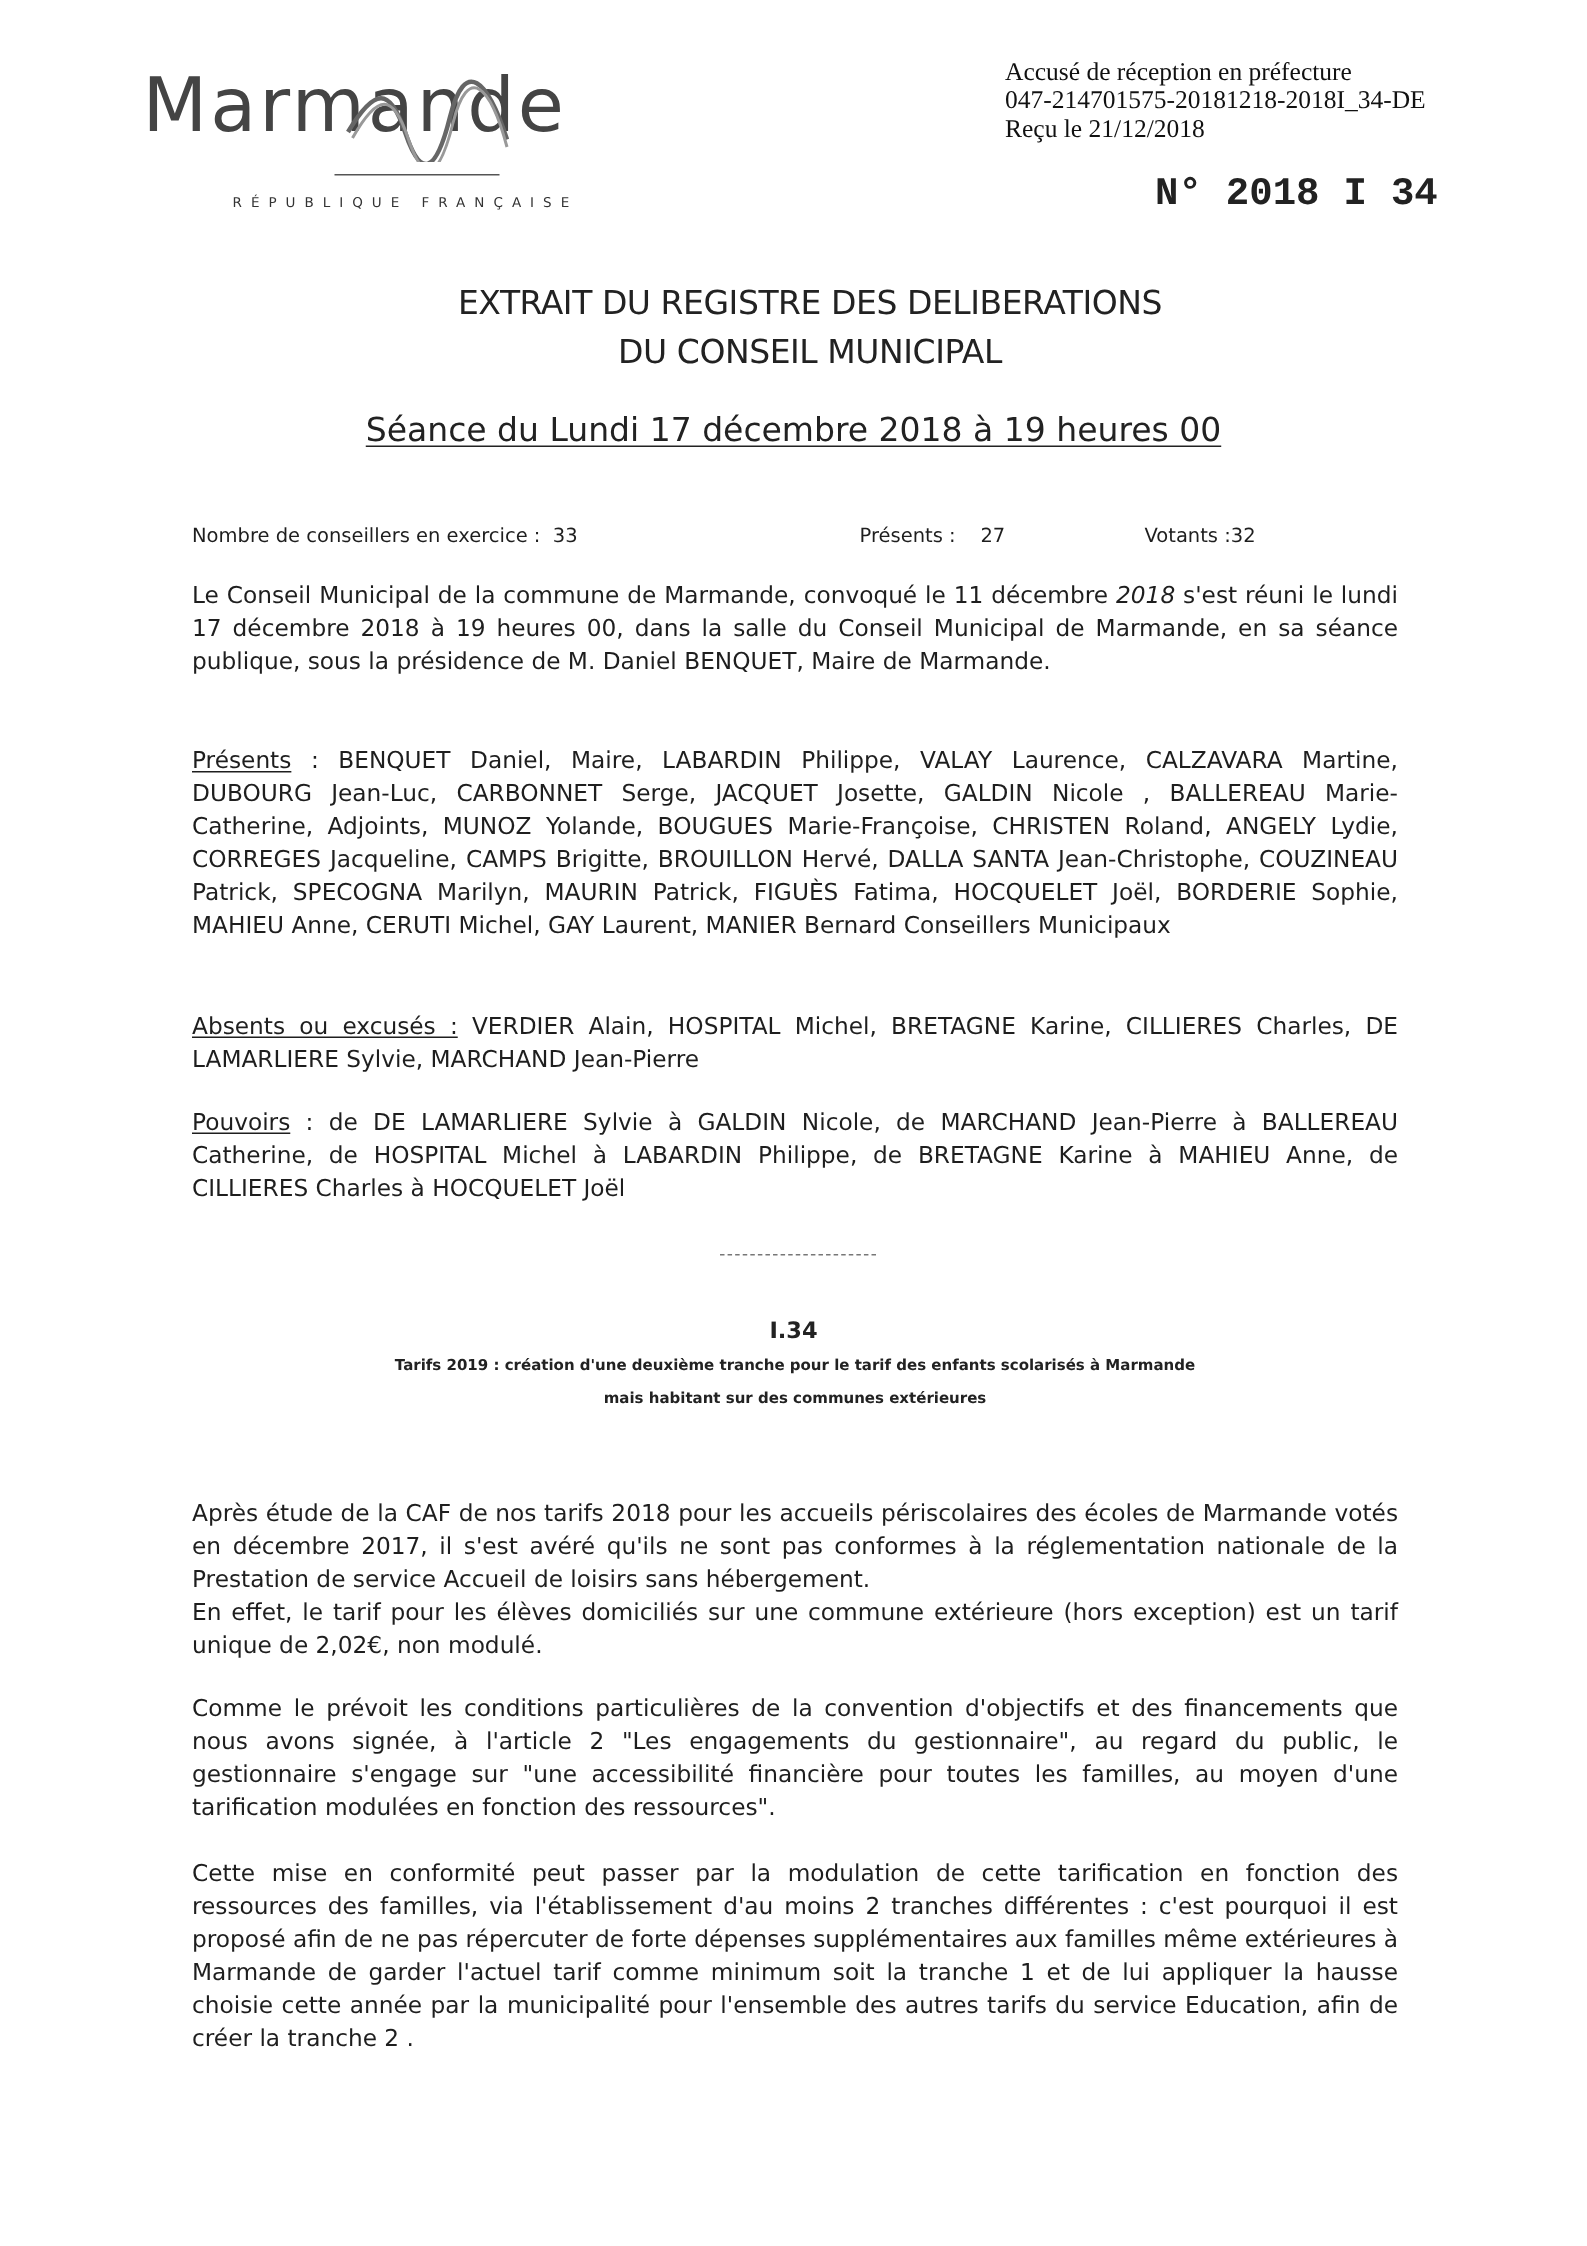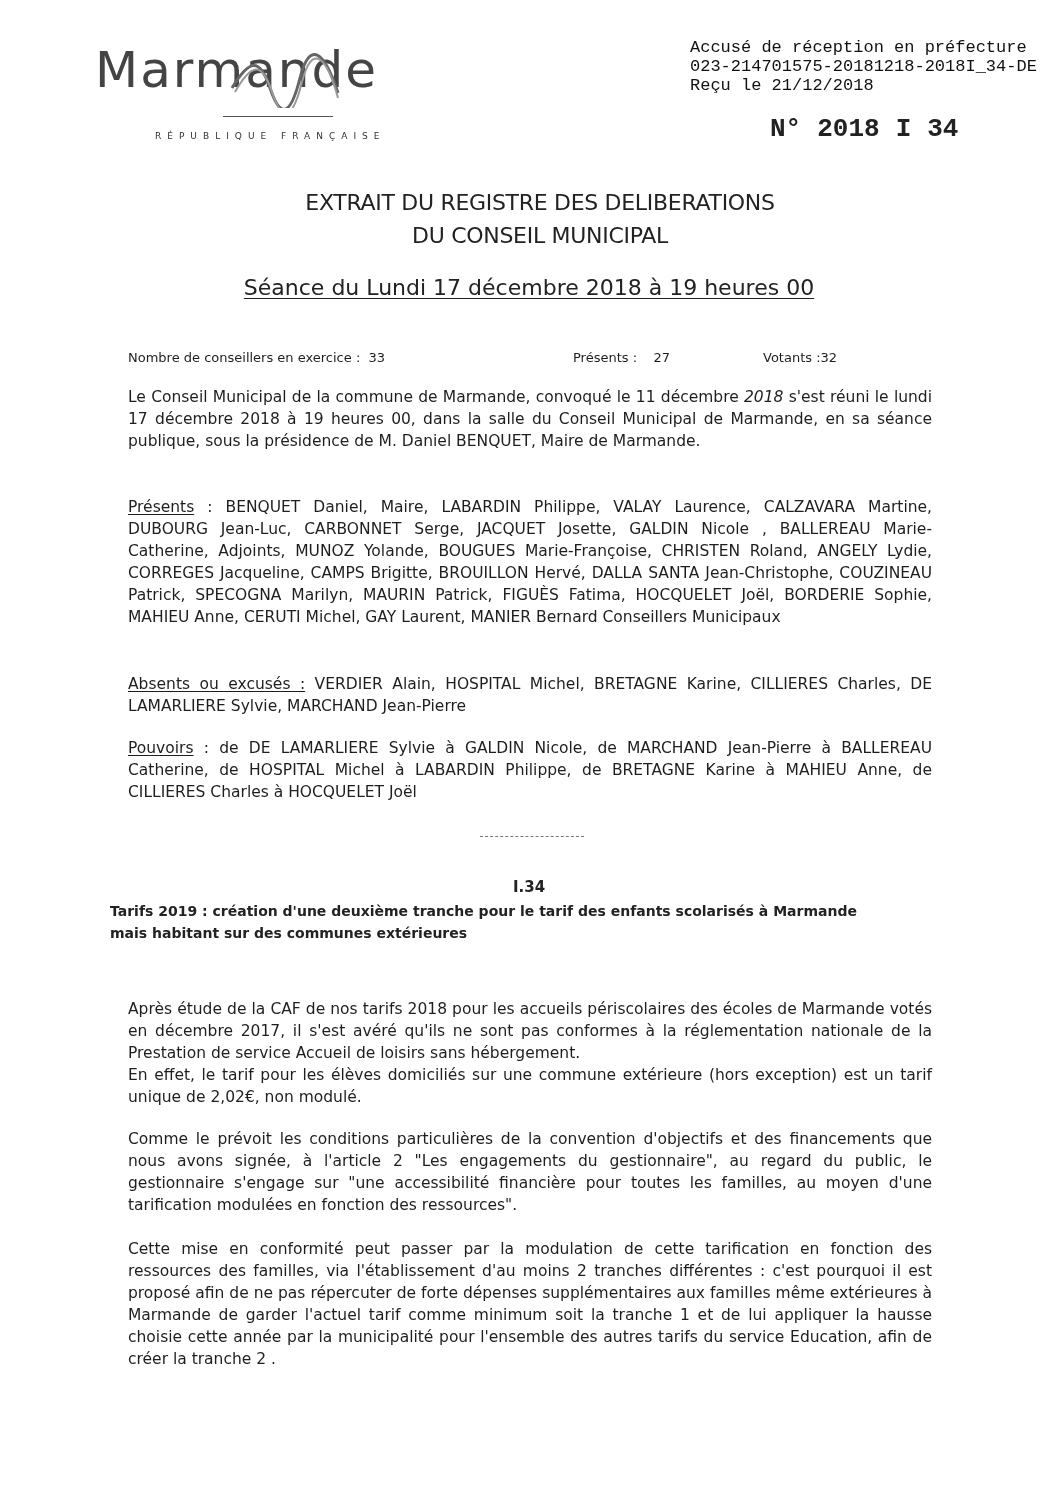--- a/index.html
+++ b/index.html
@@ -19,21 +19,21 @@
     .logo-sub {
       font-size: 10px; letter-spacing: 15px; color: #222; margin-top: 4px; margin-left: 22px;
     }
     .logo-rule { width: 110px; height: 1px; background: #555; margin: 18px 0 0 128px; }
     .logo-rep {
       font-size: 9px; letter-spacing: 6px; color: #333; margin: 14px 0 0 60px;
     }
 
     
     .stamp {
-      left: 690px; top: 38px; font-family: Liberation Mono, monospace; font-size: 17px;
+      left: 670px; top: 38px; font-family: Liberation Serif, serif; font-size: 17px;
       line-height: 19px; color: #111;
     }
     .numero {
       left: 770px; top: 114px; font-family: Liberation Mono, monospace;
       font-size: 26px; font-weight: bold; color: #222; word-spacing: 10px;
     }
     .numero span { margin-right: 16px; }
 
     
     .title {
@@ -64,21 +64,21 @@
     .u { text-decoration: underline; text-underline-offset: 2px; }
     .it { font-style: italic; }
 
     .dashes {
       left: 480px; top: 836px; width: 104px; height: 0; border-top: 1px dashed #777;
     }
     .ref {
       left: 0; width: 1058px; text-align: center; top: 878px; font-size: 15px; font-weight: bold; color: #222;
     }
     .subject {
-      left: 110px; width: 840px; top: 900px; font-size: 14px;
+      left: 110px; width: 840px; text-align: center; top: 900px; font-size: 10px;
       line-height: 22px; font-weight: bold; color: #222;
     }
     .p1 { top: 998px; }
     .p2 { top: 1128px; }
     .p3 { top: 1238px; }
   </style>
 </head>
 <body>
 
 <div class="abs logo">
@@ -86,21 +86,21 @@
   <svg class="logo-wave" width="110" height="60" viewBox="0 0 110 60">
     <path d="M2 40 C 20 10, 30 10, 40 40 S 60 70, 70 30 S 95 5, 108 45" fill="none" stroke="#666" stroke-width="3"></path>
     <path d="M5 44 C 22 14, 32 14, 42 44 S 62 74, 72 34 S 97 9, 108 50" fill="none" stroke="#999" stroke-width="2"></path>
   </svg>
   <div class="logo-rule"></div>
   <div class="logo-rep">RÉPUBLIQUE FRANÇAISE</div>
 </div>
 
 <div class="abs stamp">
   <div>Accusé de réception en préfecture</div>
-  <div>023-214701575-20181218-2018I_34-DE</div>
+  <div>047-214701575-20181218-2018I_34-DE</div>
   <div>Reçu le 21/12/2018</div>
 </div>
 
 <div class="abs numero">
   <span>N°</span><span>2018</span><span>I</span><span>34</span>
 </div>
 
 <div class="abs title t1">EXTRAIT DU REGISTRE DES DELIBERATIONS</div>
 <div class="abs title t2">DU CONSEIL MUNICIPAL</div>
 <div class="abs seance"><span>Séance du Lundi 17 décembre 2018 à 19 heures 00</span></div>

